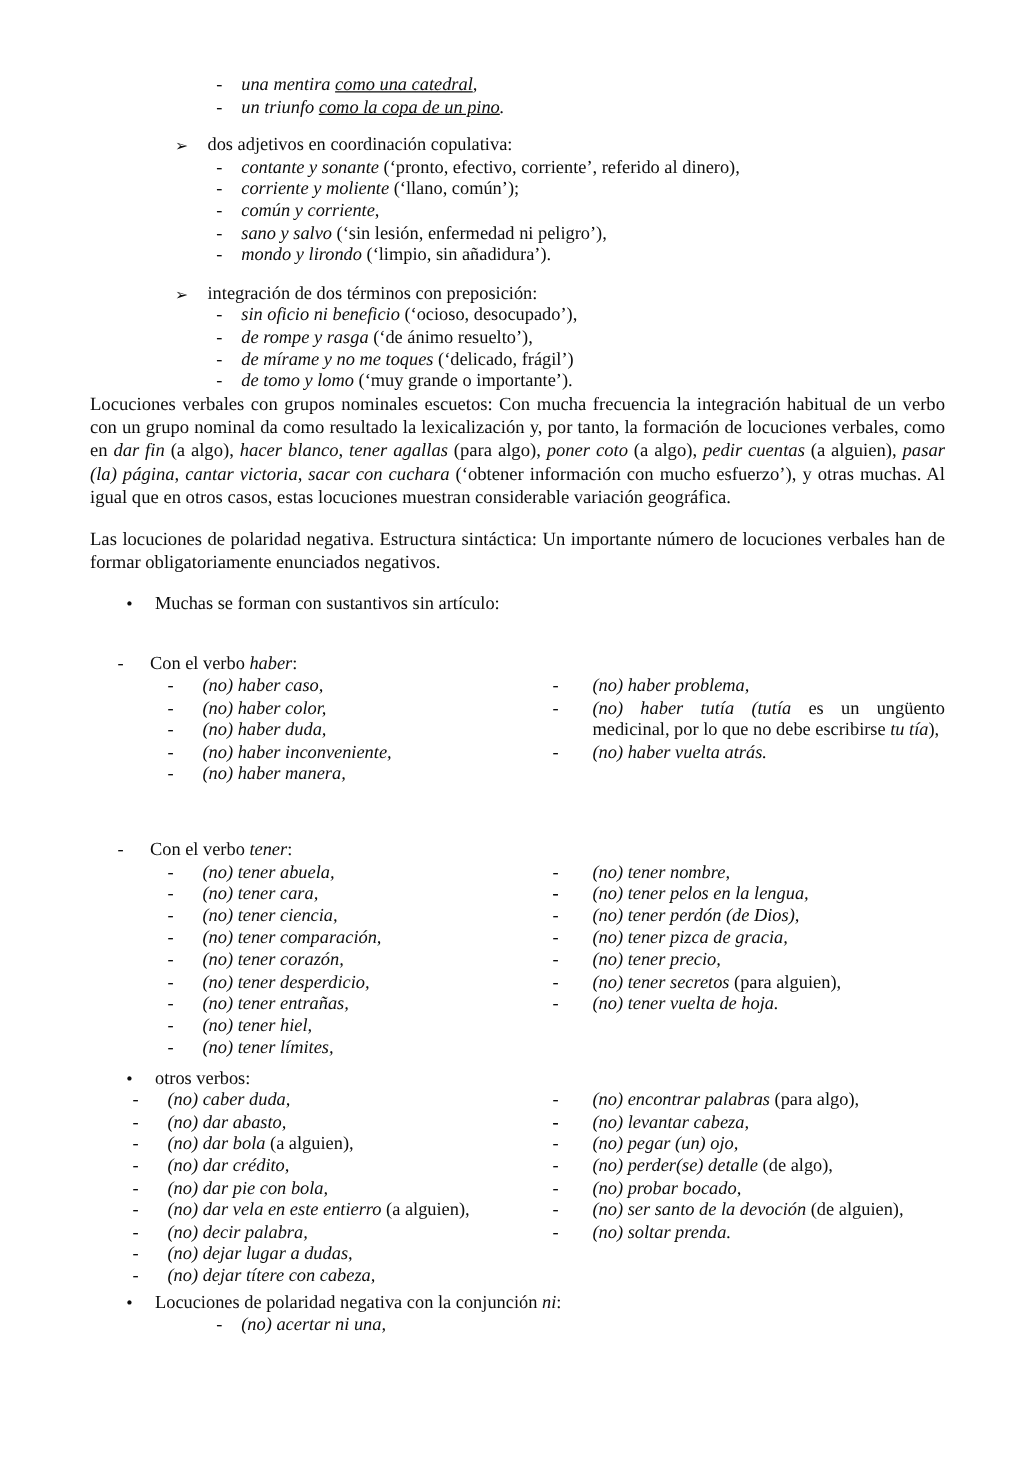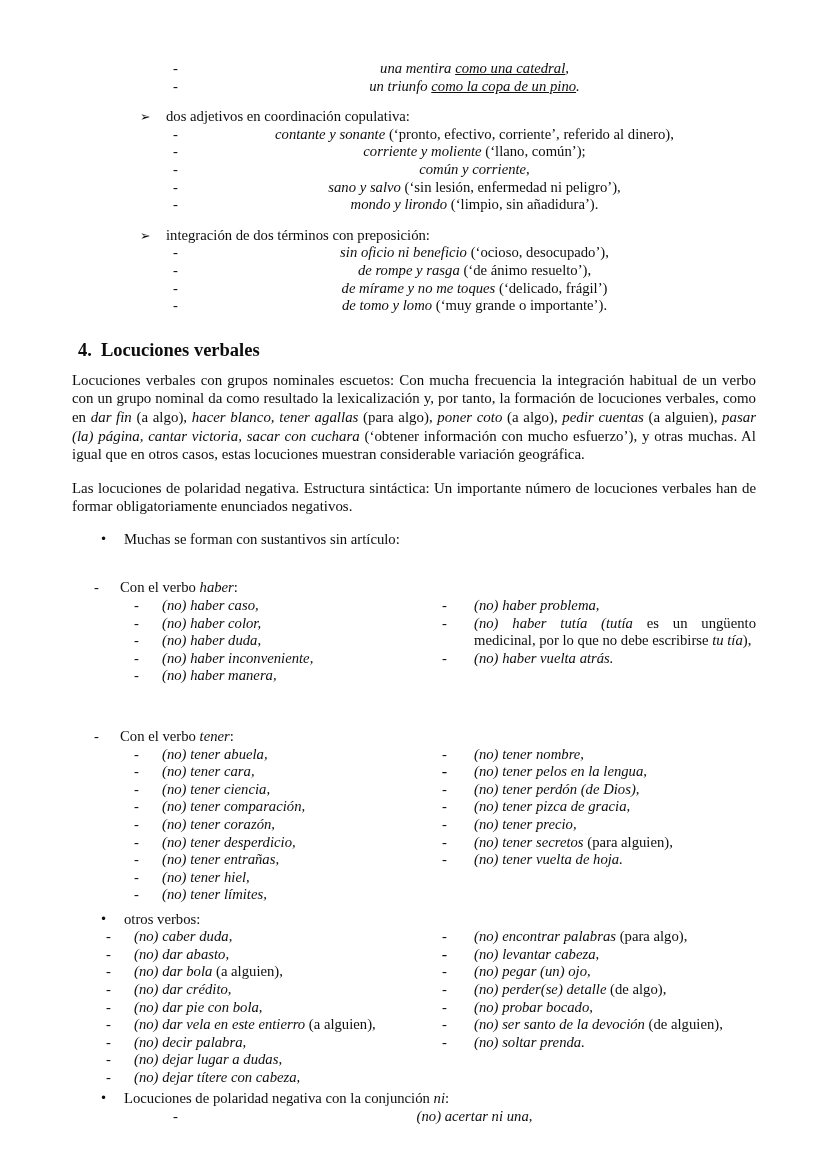--- a/index.html
+++ b/index.html
@@ -39,21 +39,21 @@
     top: 0;
     width: 20px;
     text-align: left;
   }
   .row > .tx {
     display: block;
   }
 
   
   .lvl-dash1 { margin-left: 101px; }          
-  .lvl-dash1 > .tx { margin-left: 20px; text-align: center; }
+  .lvl-dash1 > .tx { margin-left: 20px; }
 
   .lvl-arrow { margin-left: 68px; }           
   .lvl-arrow > .tx { margin-left: 26px; }
 
   .lvl-bullet { margin-left: 28px; }          
   .lvl-bullet > .tx { margin-left: 24px; }
 
   .lvl-dash0 { margin-left: 22px; }           
   .lvl-dash0 > .tx { margin-left: 26px; margin-top: 22px; }
 
@@ -187,25 +187,20 @@
           <span class="mk">-</span>
           <span class="tx"><span class="it">de mírame y no me toques</span><span> (‘delicado, frágil’)</span></span>
         </div>
         <div class="row lvl-dash1">
           <span class="mk">-</span>
           <span class="tx"><span class="it">de tomo y lomo</span><span> (‘muy grande o importante’).</span></span>
         </div>
       </div>
   </div>
 
-  <div class="heading-wrap">
-    <h2 class="heading">
-      <span class="heading-num">4.</span><span>Locuciones verbales</span>
-    </h2>
-  </div>
 
   <p class="para" id="paraEscuetos"><span class="bd">Locuciones verbales con grupos nominales escuetos:</span><span> Con mucha frecuencia la integración habitual de un verbo con un grupo nominal da como resultado la lexicalización y, por tanto, la formación de locuciones verbales, como en </span><span class="it">dar fin</span><span> (a algo), </span><span class="it">hacer blanco, tener agallas</span><span> (para algo), </span><span class="it">poner coto</span><span> (a algo), </span><span class="it">pedir cuentas</span><span> (a alguien), </span><span class="it">pasar (la) página, cantar victoria, sacar con cuchara</span><span> (‘obtener información con mucho esfuerzo’), y otras muchas. Al igual que en otros casos, estas locuciones muestran considerable variación geográfica.</span></p>
 
   <div class="para-gap"></div>
 
   <p class="para" id="paraPolaridad"><span class="bd">Las locuciones de polaridad negativa. Estructura sintáctica:</span><span> Un importante número de locuciones verbales han de formar obligatoriamente enunciados negativos.</span></p>
 
   <div class="para-gap"></div>
 
   <div class="row lvl-bullet">

